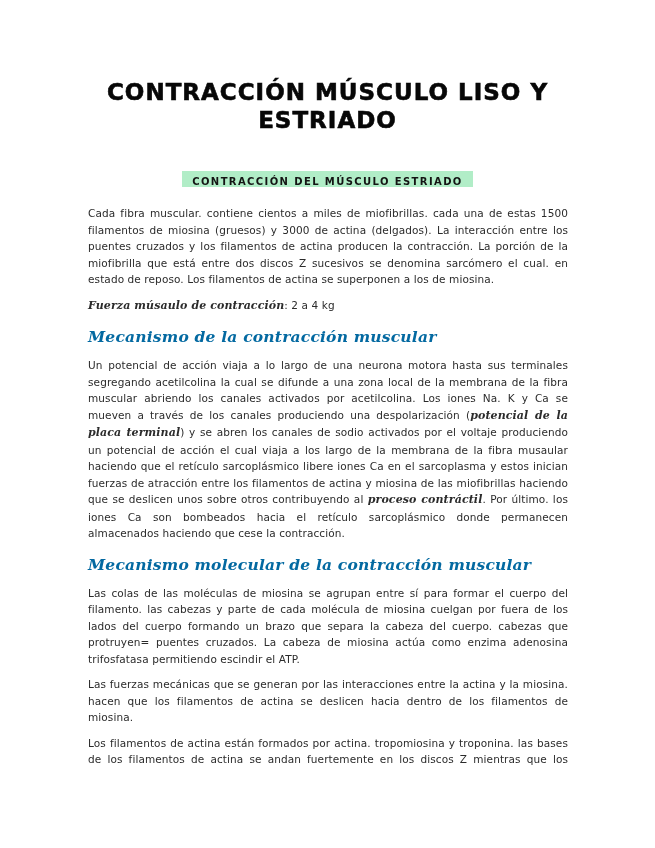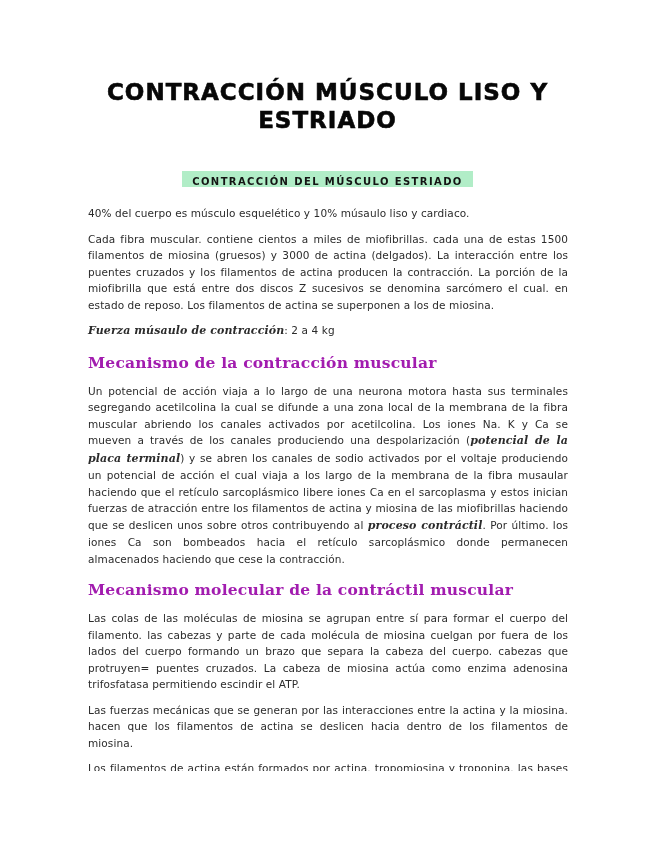--- a/index.html
+++ b/index.html
@@ -49,51 +49,51 @@
     letter-spacing:0.1px;
   }
   .bi{
     font-family:"DejaVu Serif",serif;
     font-style:italic;
     font-weight:bold;
     font-size:11px;
   }
   .script-heading{
     font-family:"DejaVu Serif",serif;
+    font-style:italic;
     font-weight:bold;
     font-size:15.5px;
-    color:#a21caf;
+    color:#0369a1;
     margin:13px 0 11px 0;
     letter-spacing:0.2px;
   }
 </style>
 </head>
 <body>
 
 <div class="page">
 
   <h1 class="doc-title">CONTRACCIÓN MÚSCULO LISO Y ESTRIADO</h1>
 
   <div class="section-banner-wrap">
     <span class="section-banner" style="background-color: rgb(177, 237, 199);">CONTRACCIÓN DEL MÚSCULO ESTRIADO</span>
   </div>
 
   <div class="body-col">
 
-    <p class="para">40% del cuerpo es músculo esquelético y 10% músaulo liso y cardiaco.</p>
 
     <p class="para">Cada fibra muscular. contiene cientos a miles de miofibrillas. cada una de estas 1500 filamentos de miosina (gruesos) y 3000 de actina (delgados). La interacción entre los puentes cruzados y los filamentos de actina producen la contracción. La porción de la miofibrilla que está entre dos discos Z sucesivos se denomina sarcómero el cual. en estado de reposo. Los filamentos de actina se superponen a los de miosina.</p>
 
     <p class="para"><span class="bi">Fuerza músaulo de contracción</span><span>: 2 a 4 kg</span></p>
 
     <h2 class="script-heading">Mecanismo de la contracción muscular</h2>
 
     <p class="para"><span>Un potencial de acción viaja a lo largo de una neurona motora hasta sus terminales segregando acetilcolina la cual se difunde a una zona local de la membrana de la fibra muscular abriendo los canales activados por acetilcolina. Los iones Na. K y Ca se mueven a través de los canales produciendo una despolarización (</span><span class="bi">potencial de la placa terminal</span><span>) y se abren los canales de sodio activados por el voltaje produciendo un potencial de acción el cual viaja a los largo de la membrana de la fibra musaular haciendo que el retículo sarcoplásmico libere iones Ca en el sarcoplasma y estos inician fuerzas de atracción entre los filamentos de actina y miosina de las miofibrillas haciendo que se deslicen unos sobre otros contribuyendo al </span><span class="bi">proceso contráctil</span><span>. Por último. los iones Ca son bombeados hacia el retículo sarcoplásmico donde permanecen almacenados haciendo que cese la contracción.</span></p>
 
-    <h2 class="script-heading">Mecanismo molecular de la contráctil muscular</h2>
+    <h2 class="script-heading">Mecanismo molecular de la contracción muscular</h2>
 
     <p class="para">Las colas de las moléculas de miosina se agrupan entre sí para formar el cuerpo del filamento. las cabezas y parte de cada molécula de miosina cuelgan por fuera de los lados del cuerpo formando un brazo que separa la cabeza del cuerpo. cabezas que protruyen= puentes cruzados. La cabeza de miosina actúa como enzima adenosina trifosfatasa permitiendo escindir el ATP.</p>
 
     <p class="para">Las fuerzas mecánicas que se generan por las interacciones entre la actina y la miosina. hacen que los filamentos de actina se deslicen hacia dentro de los filamentos de miosina.</p>
 
     <p class="para">Los filamentos de actina están formados por actina. tropomiosina y troponina. las bases de los filamentos de actina se andan fuertemente en los discos Z mientras que los extremos protruyen en ambas direcciones dentro de los sarcómeros adyacentes para situarse en los espacios que hay entre las moléculas de miosina.</p>
 
     <h2 class="script-heading">Interacción</h2>
 
   </div>

